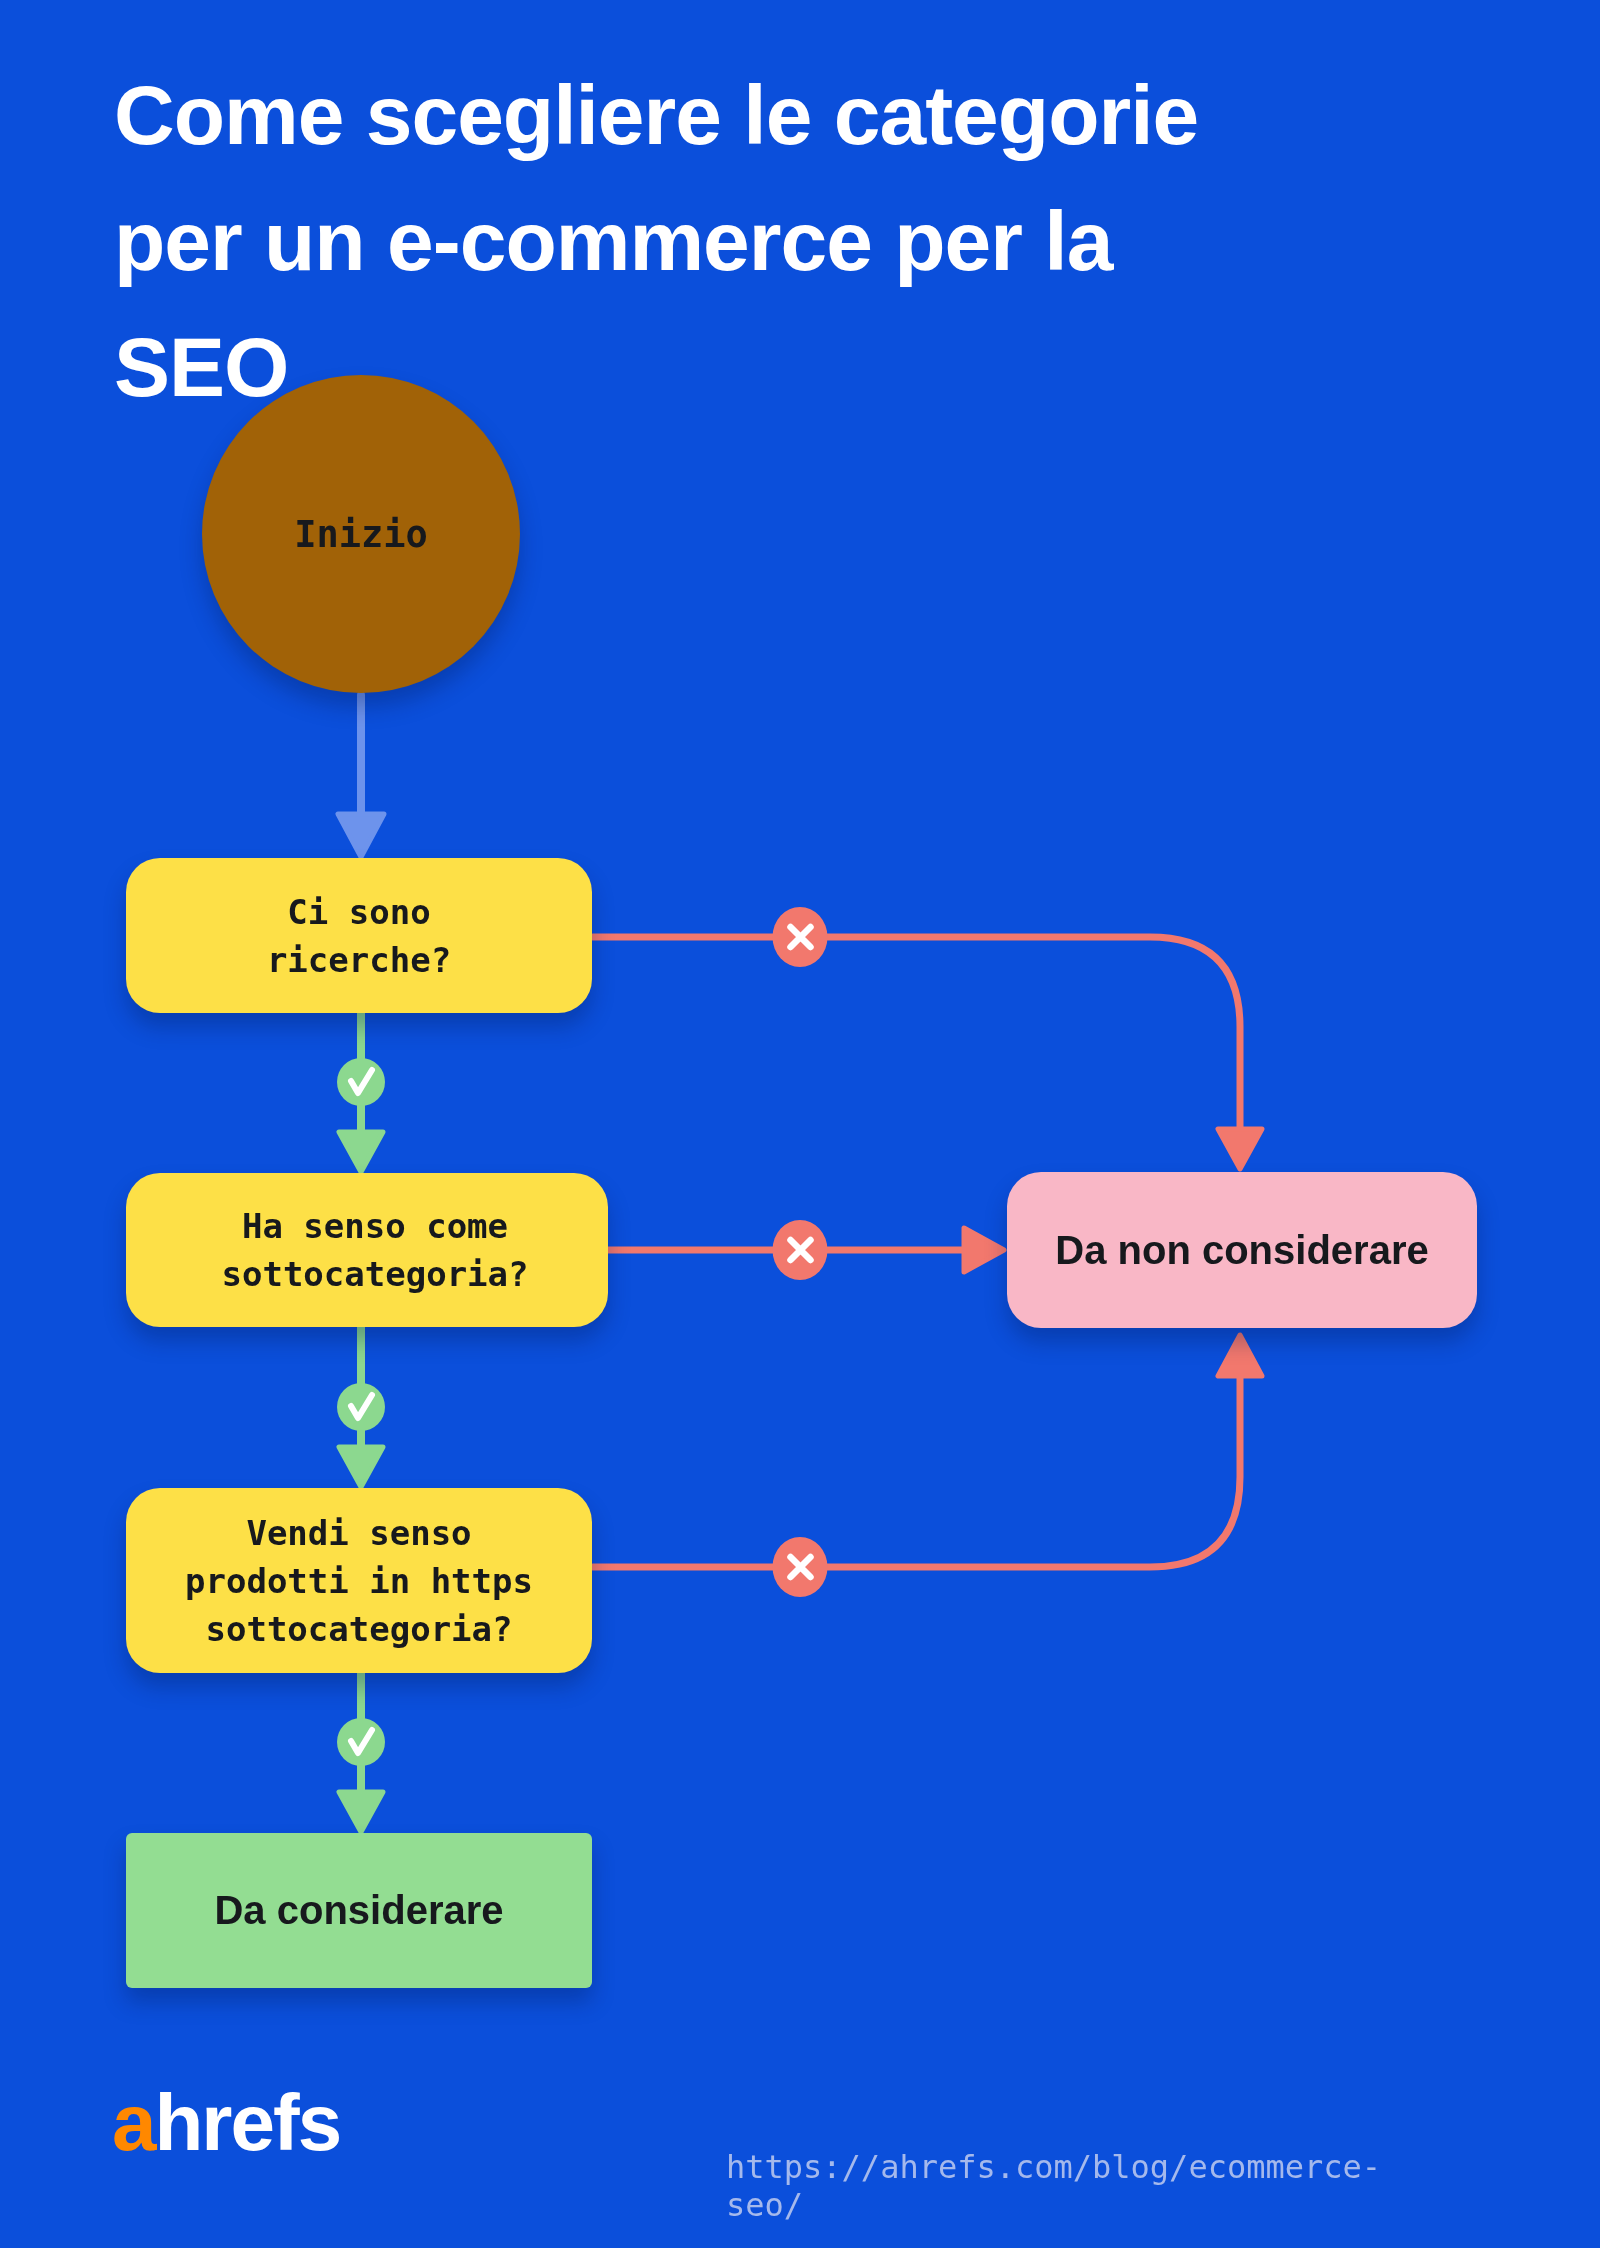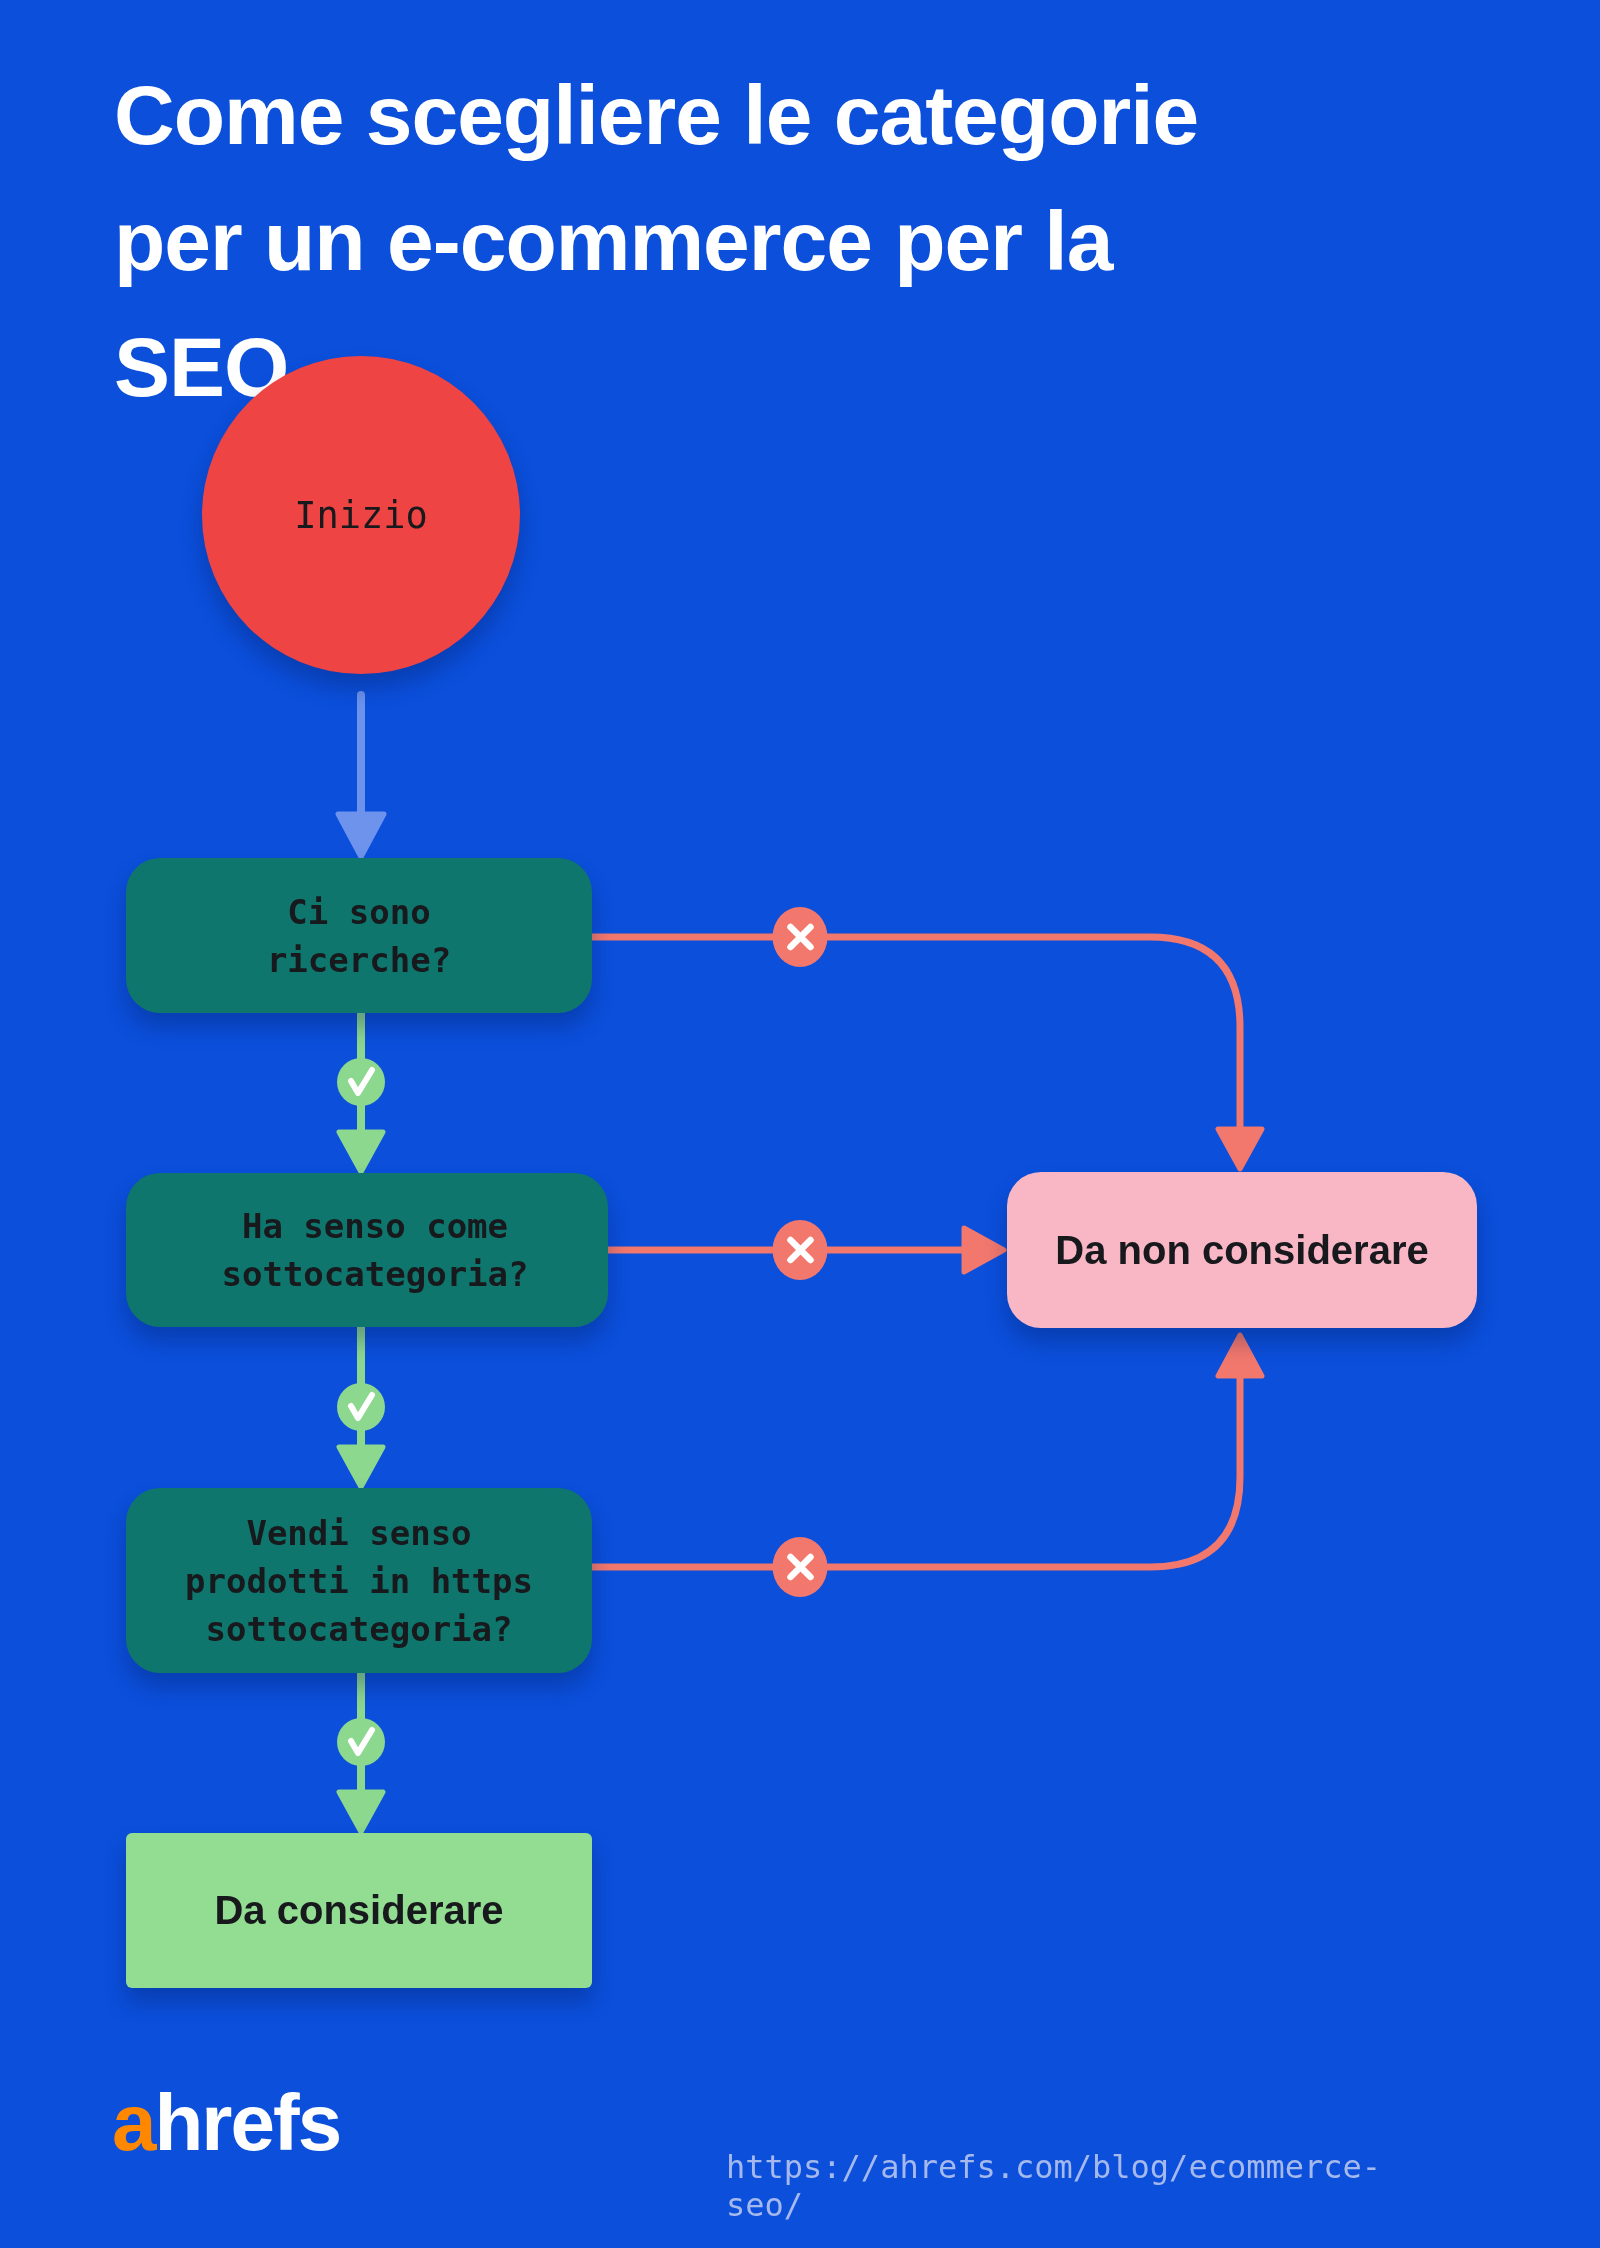--- a/index.html
+++ b/index.html
@@ -31,32 +31,32 @@
   }
   
   .node {
     position: absolute;
     display: flex; align-items: center; justify-content: center;
     text-align: center;
     color: #17191D;
     box-shadow: 0 14px 22px rgba(4, 24, 80, 0.30);
   }
   .start-circle {
-    left: 202px; top: 356px;
+    left: 202px; top: 375px;
     width: 318px; height: 318px;
     border-radius: 50%;
-    background: #ef4444;
+    background: #a16207;
     font-family: "DejaVu Sans Mono", monospace;
-    font-weight: normal;
+    font-weight: bold;
     font-size: 37px;
   }
   .q-box {
     left: 126px; width: 466px;
     border-radius: 34px;
-    background: #0f766e;
+    background: #fde047;
     font-family: "DejaVu Sans Mono", monospace;
     font-weight: bold;
     font-size: 34px;
     line-height: 48px;
   }
   .q1 { top: 858px; height: 155px; }
   .q2 { top: 1173px; height: 154px; padding-left: 16px; }
   .q3 { top: 1488px; height: 185px; }
   .outcome-negative {
     left: 1007px; top: 1172px;

